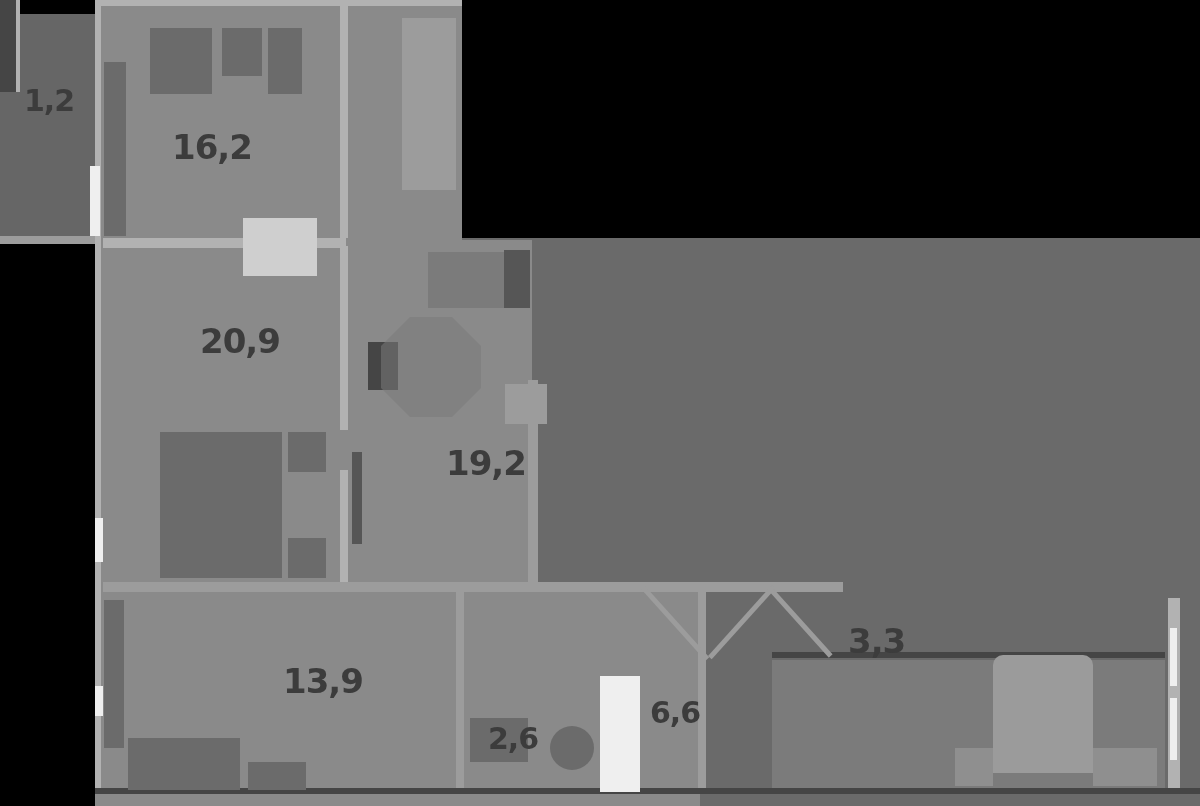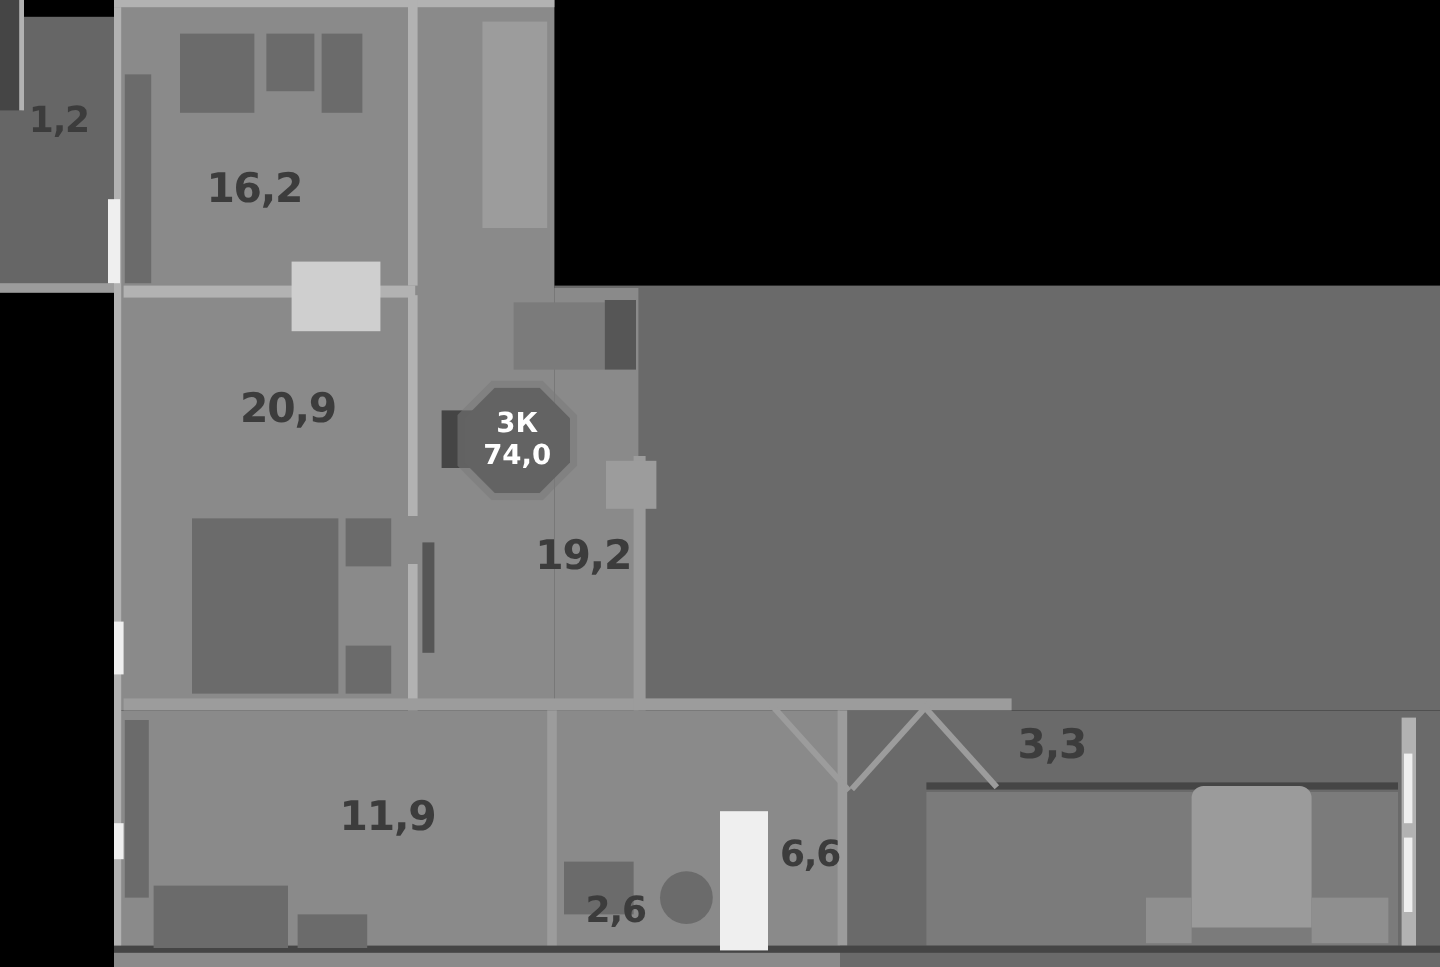--- a/index.html
+++ b/index.html
@@ -91,28 +91,24 @@
   <div class="abs furn toilet" style="left:550px;top:726px;width:44px;height:44px"></div>
   <div class="abs bed" style="left:993px;top:655px;width:100px;height:118px"></div>
   <div class="abs bed-side" style="left:955px;top:748px;width:38px;height:38px"></div>
   <div class="abs bed-side" style="left:1093px;top:748px;width:64px;height:38px"></div>
 
   <div class="stroke" style="left:645px;top:586px;width:96px;transform:rotate(48deg)"></div>
   <div class="stroke" style="left:708px;top:656px;width:96px;transform:rotate(-48deg)"></div>
   <div class="stroke" style="left:771px;top:586px;width:92px;transform:rotate(48deg)"></div>
 
   <div class="area-label small" style="left:24px;top:86px">1,2</div>
-  <div class="area-label" style="left:172px;top:140px">16,2</div>
+  <div class="area-label" style="left:172px;top:130px">16,2</div>
   <div class="area-label" style="left:200px;top:324px">20,9</div>
   <div class="area-label" style="left:446px;top:446px">19,2</div>
-  <div class="area-label" style="left:283px;top:664px">11,9</div>
+  <div class="area-label" style="left:283px;top:664px">13,9</div>
   <div class="area-label small" style="left:650px;top:698px">6,6</div>
-  <div class="area-label small" style="left:488px;top:744px">2,6</div>
-  <div class="area-label" style="left:848px;top:604px">3,3</div>
+  <div class="area-label small" style="left:488px;top:724px">2,6</div>
+  <div class="area-label" style="left:848px;top:624px">3,3</div>
 
   <div class="abs dark" style="left:368px;top:342px;width:30px;height:48px"></div>
   <div class="badge-ring"></div>
-  <div class="badge">
-    <span>3К</span>
-    <span>74,0</span>
-  </div>
 
 </div>
 
 </body></html>

